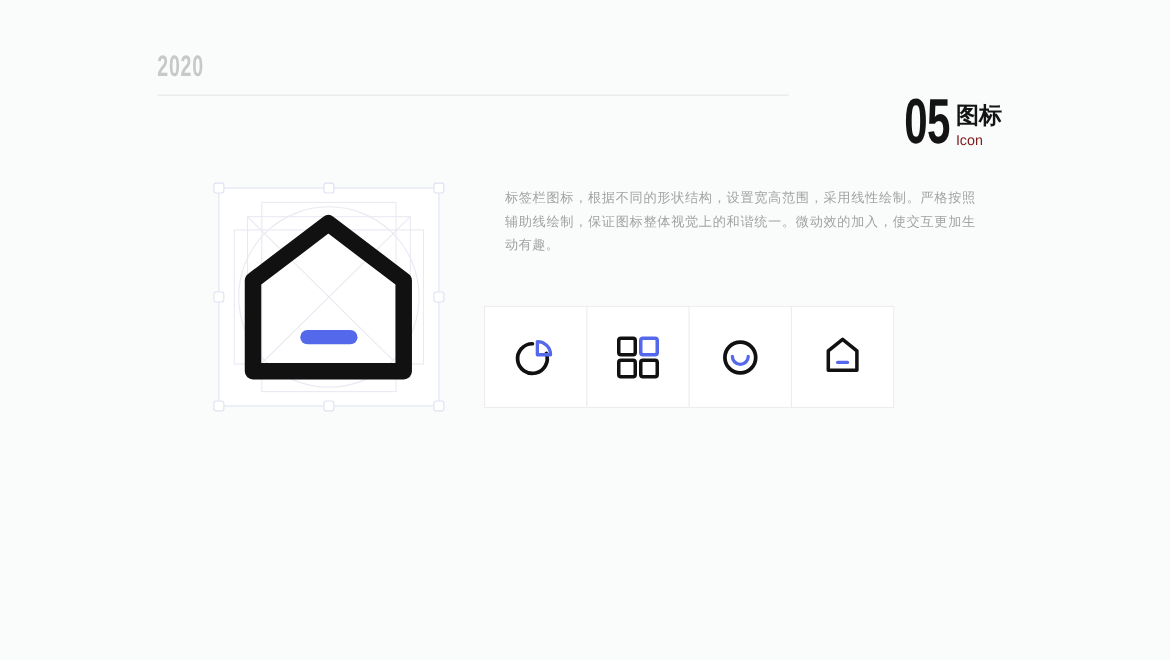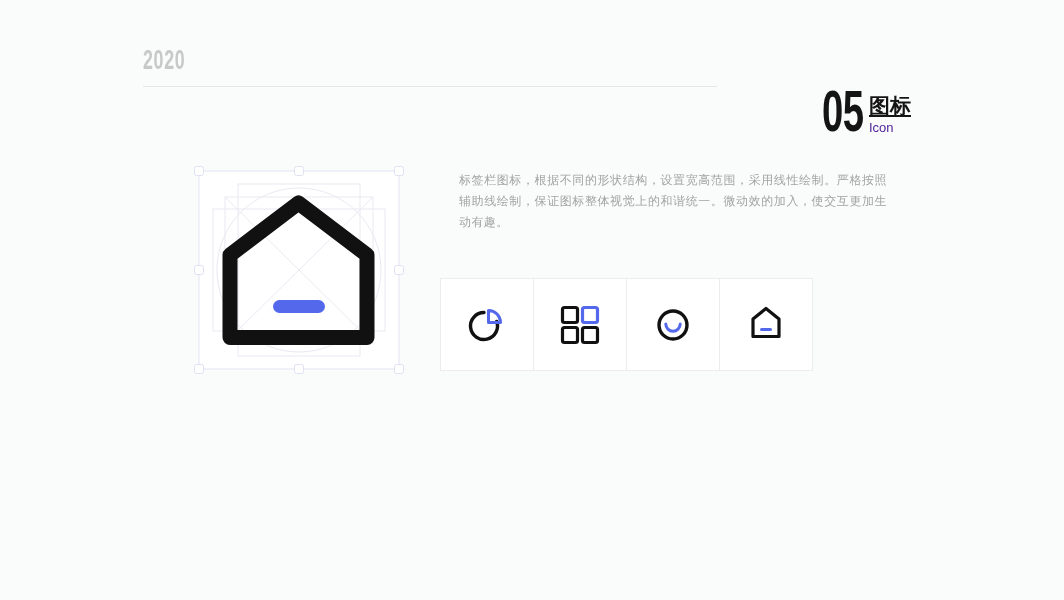--- a/index.html
+++ b/index.html
@@ -33,22 +33,22 @@
   .section-header{
     position:absolute;left:822px;top:58px;
     display:flex;align-items:center;margin-top:28px;
   }
   .section-number{
     font-size:58px;font-weight:800;color:#141414;line-height:0.86;
     transform:scaleX(0.66);transform-origin:left top;
     letter-spacing:-1px;width:44px;
   }
   .section-titles{margin-left:3px;margin-top:6px;}
-  .section-title-zh{font-size:21px;font-weight:bold;color:#141414;line-height:1.1;text-decoration:underline;}
-  .section-title-en{font-size:13px;color:#4c1d95;margin-top:4px;line-height:1;}
+  .section-title-zh{font-size:21px;font-weight:bold;color:#141414;line-height:1.1;}
+  .section-title-en{font-size:13px;color:#7f1d1d;margin-top:4px;line-height:1;}
   .artboard{
     position:absolute;left:189px;top:161px;width:221px;height:221px;
   }
   .artboard svg{display:block;overflow:visible;}
   .description{
     position:absolute;left:459px;top:170px;width:428px;
     font-size:12px;line-height:21px;color:var(--muted-text);
     letter-spacing:0.4px;text-align:justify;
   }
   .icon-gallery{

